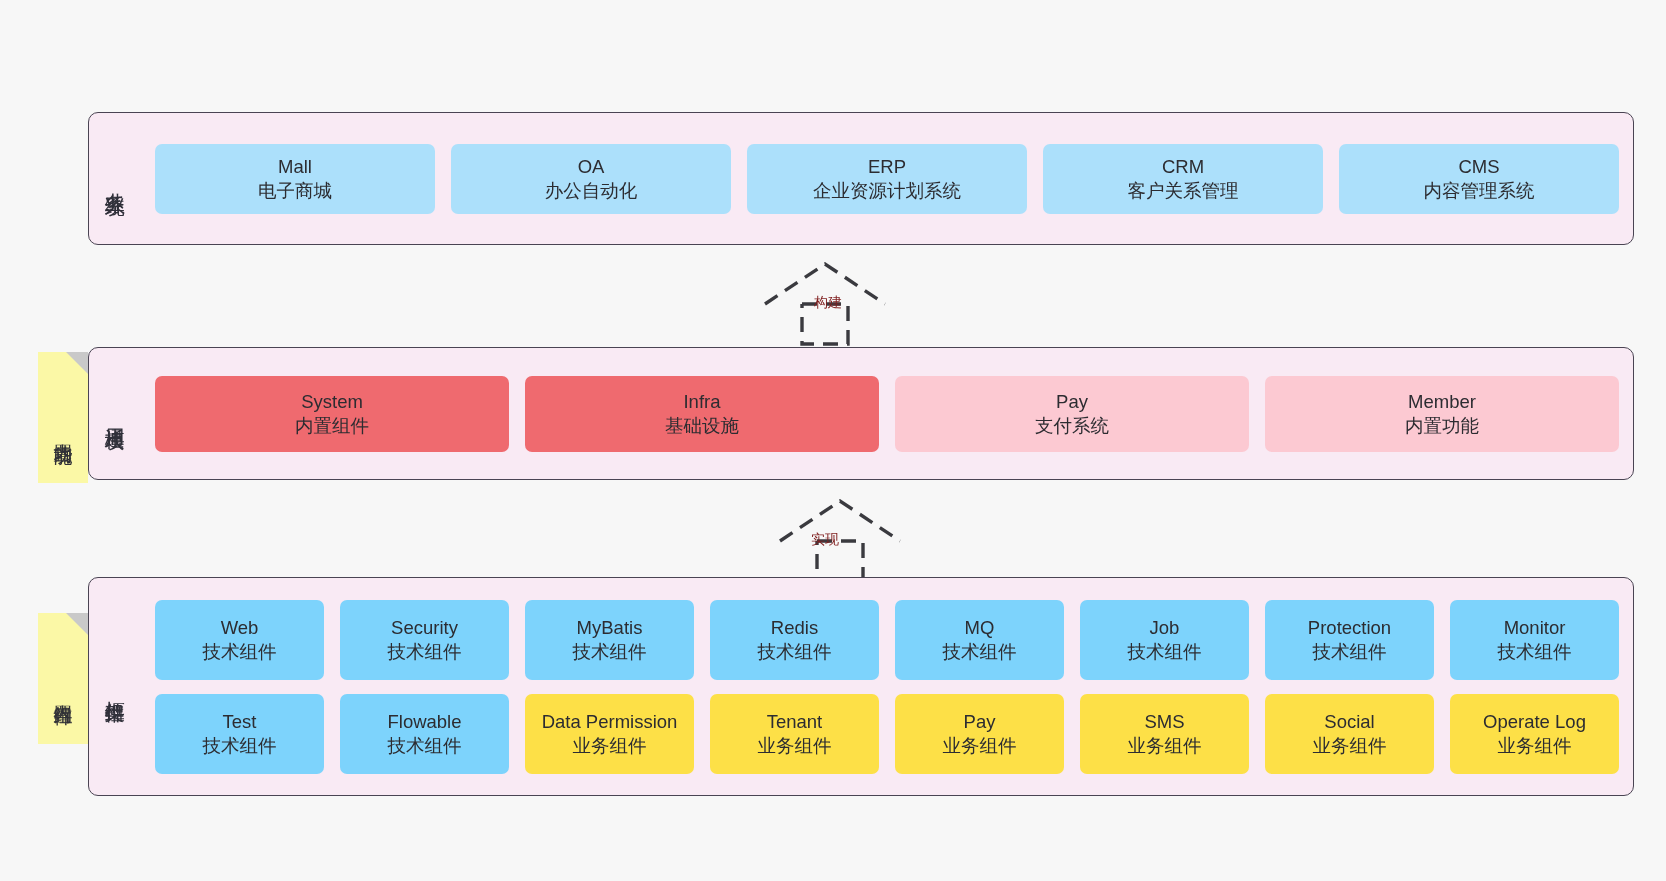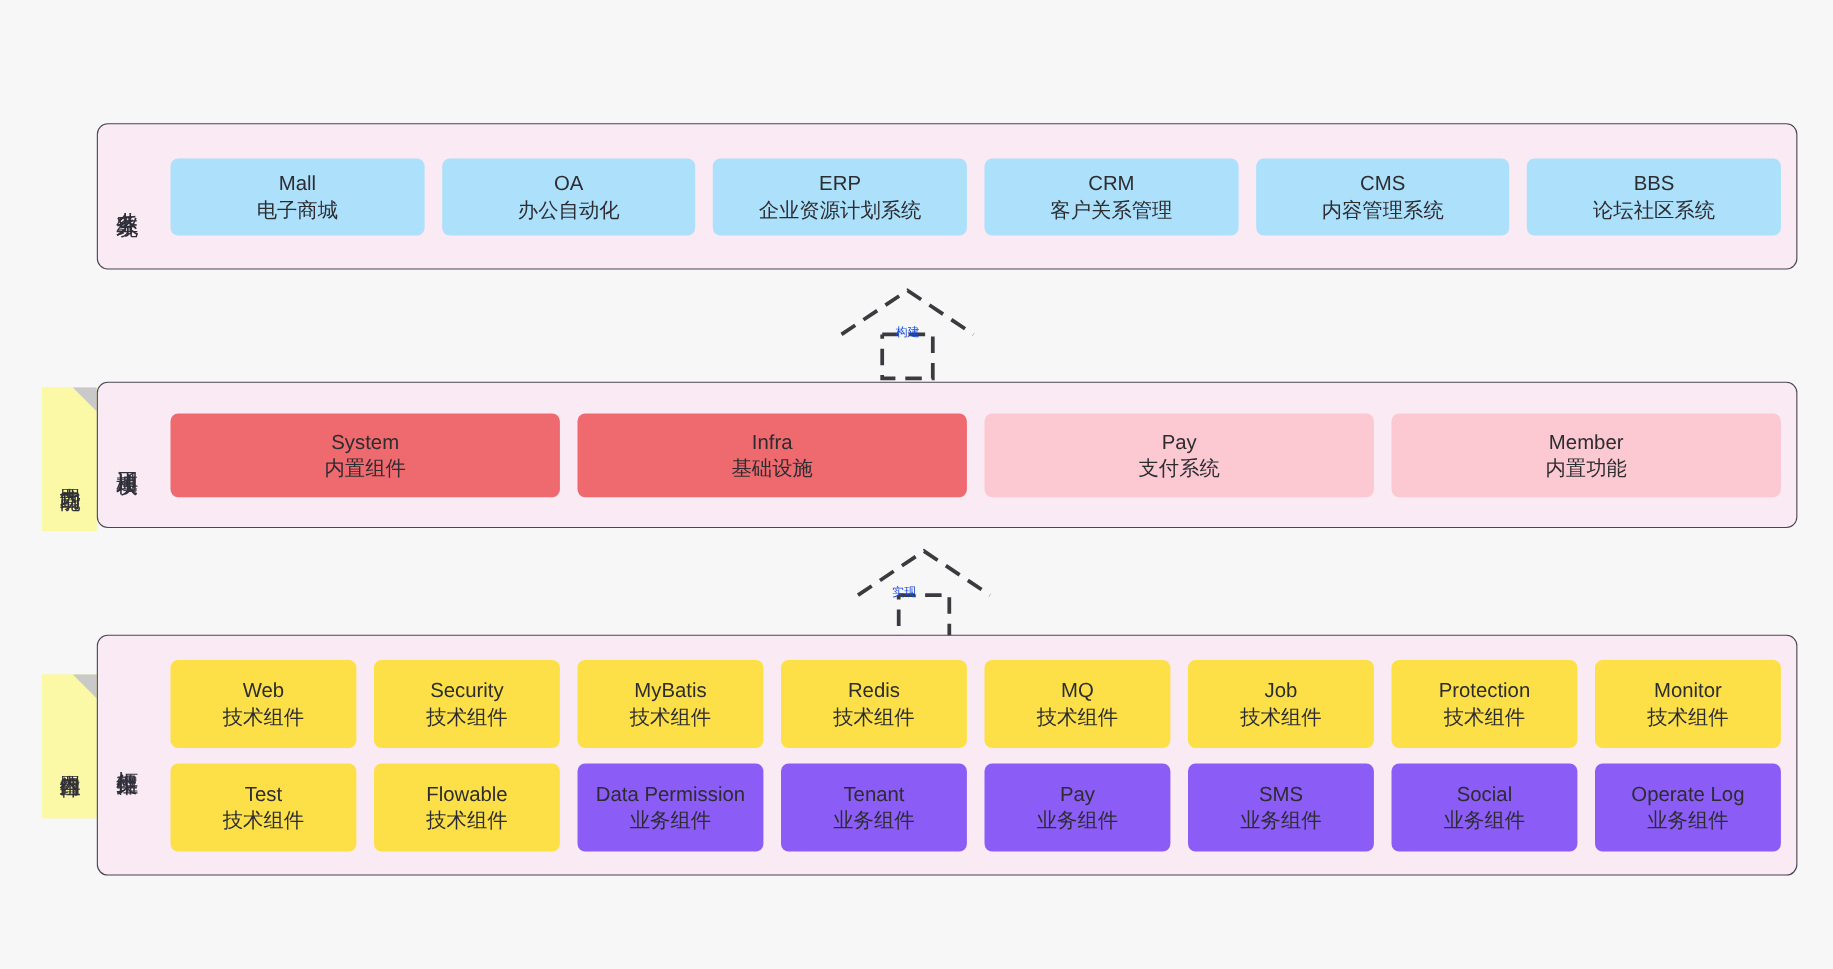--- a/index.html
+++ b/index.html
@@ -61,22 +61,22 @@
     padding: 6px 4px;
     color: #2c2c31;
   }
   .cell .en { display: block; }
   .cell .cn { display: block; }
 
   
   .c-blue        { background: #ace0fb; }
   .c-red         { background: #ef6a6f; }
   .c-pink        { background: #fcc9d2; }
-  .c-green       { background: #fde047; }
-  .c-green-light { background: #8b5cf6; }
+  .c-green       { background: #7dd3fc; }
+  .c-green-light { background: #fde047; }
 
   
   #layer-business  { left: 88px;  top: 112px; width: 1546px; height: 133px; }
   #layer-business .cell { height: 70px; }
 
   #layer-common    { left: 88px;  top: 347px; width: 1546px; height: 133px; }
   #layer-common .cell { height: 76px; }
 
   #layer-framework { left: 88px;  top: 577px; width: 1546px; height: 219px; }
   #layer-framework .cell { height: 80px; }
@@ -108,22 +108,22 @@
     border-top: 22px solid #c9c9c9;
   }
   #note-functions  { left: 38px; top: 352px; height: 131px; }
   #note-components { left: 38px; top: 613px; height: 131px; }
 
   
   .arrow { position: absolute; }
   .arrow svg { display: block; overflow: visible; }
   .arrow .lbl {
     position: absolute;
-    font-size: 11px;
-    color: #1d4ed8;
+    font-size: 14px;
+    color: #7f1d1d;
     white-space: nowrap;
     background: transparent;
   }
   #arrow-build { left: 757px; top: 258px; width: 150px; height: 88px; }
   #arrow-build .lbl { left: 57px; top: 36px; }
   #arrow-impl  { left: 772px; top: 495px; width: 150px; height: 88px; }
   #arrow-impl  .lbl { left: 39px; top: 36px; }
 </style>
 </head>
 <body>
@@ -147,24 +147,20 @@
           <span class="cn">企业资源计划系统</span>
         </div>
         <div class="cell c-blue">
           <span class="en">CRM</span>
           <span class="cn">客户关系管理</span>
         </div>
         <div class="cell c-blue">
           <span class="en">CMS</span>
           <span class="cn">内容管理系统</span>
         </div>
-        <div class="cell c-blue">
-          <span class="en">BBS</span>
-          <span class="cn">论坛社区系统</span>
-        </div>
       </div>
     </div>
   </div>
 
   <div class="arrow" id="arrow-build">
     <svg width="150" height="88" viewBox="0 0 150 88" fill="none">
       <path d="M8 46 L68 6 L128 46" stroke="#3a3a3f" stroke-width="3.4" stroke-dasharray="15 9" stroke-linecap="butt" fill="none"></path>
       <path d="M45 46 L91 46 L91 86 L45 86 L45 46" stroke="#3a3a3f" stroke-width="3.4" stroke-dasharray="15 9" stroke-linecap="butt" fill="none"></path>
     </svg>
     <span class="lbl">构建</span>

